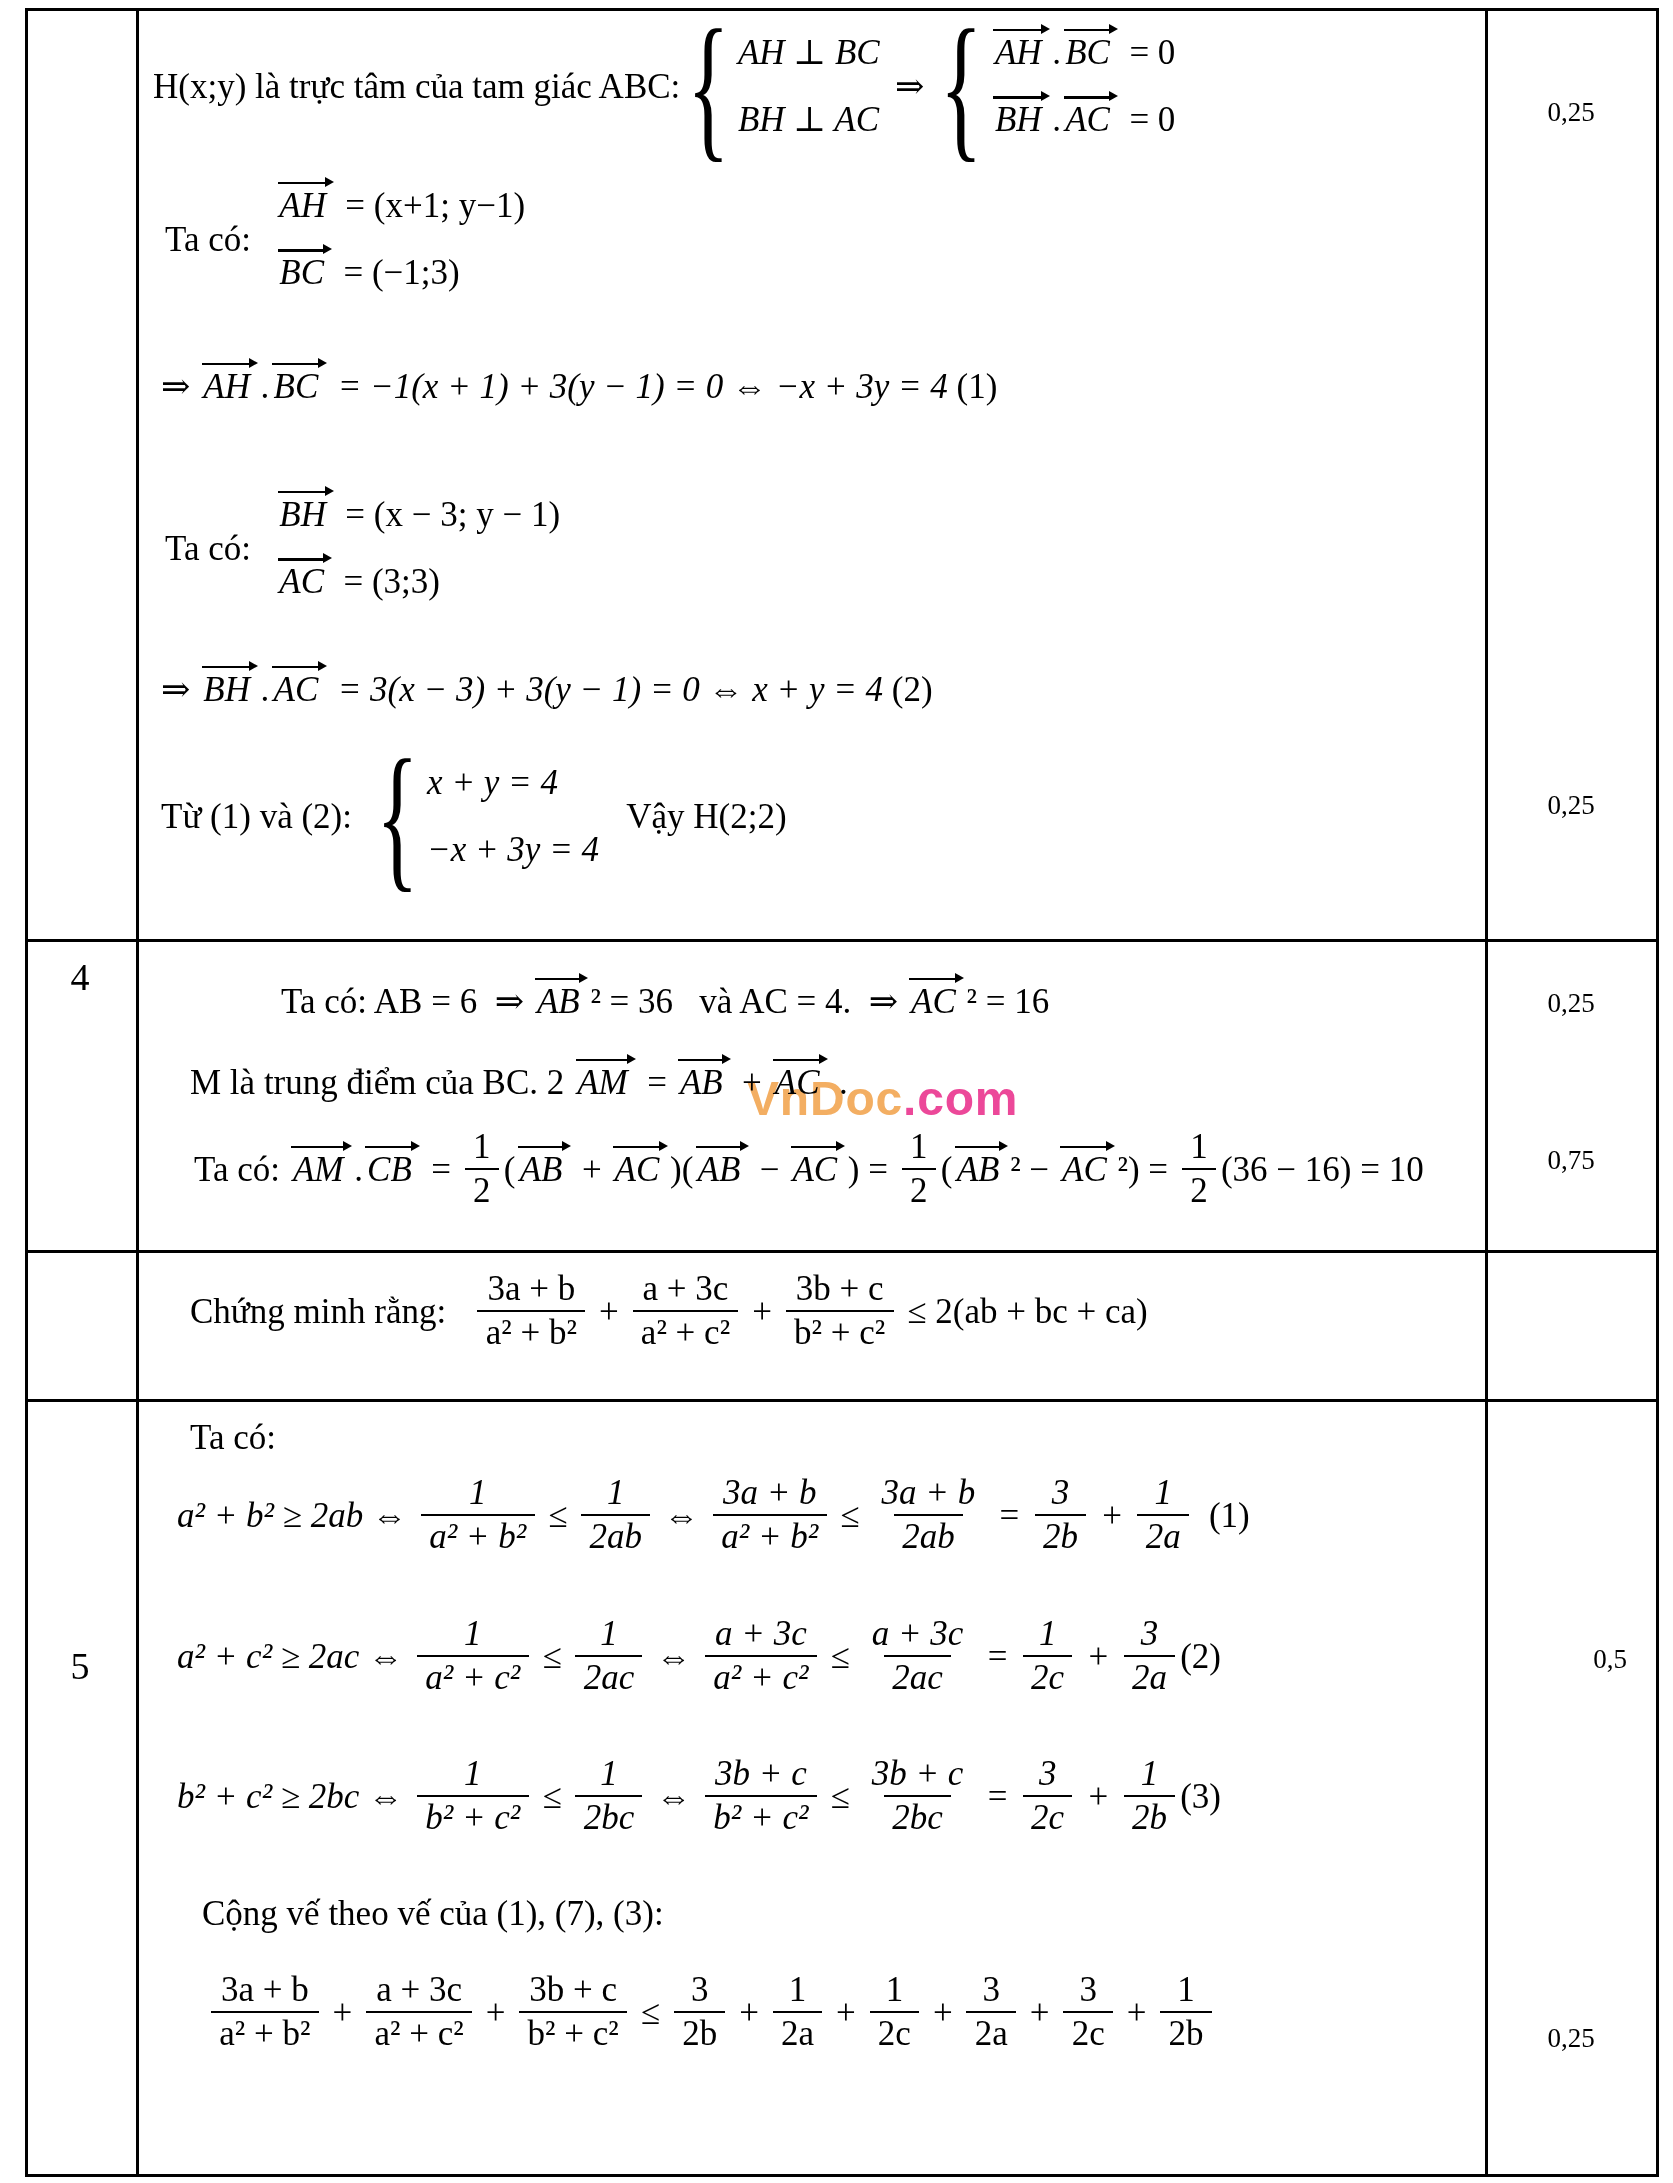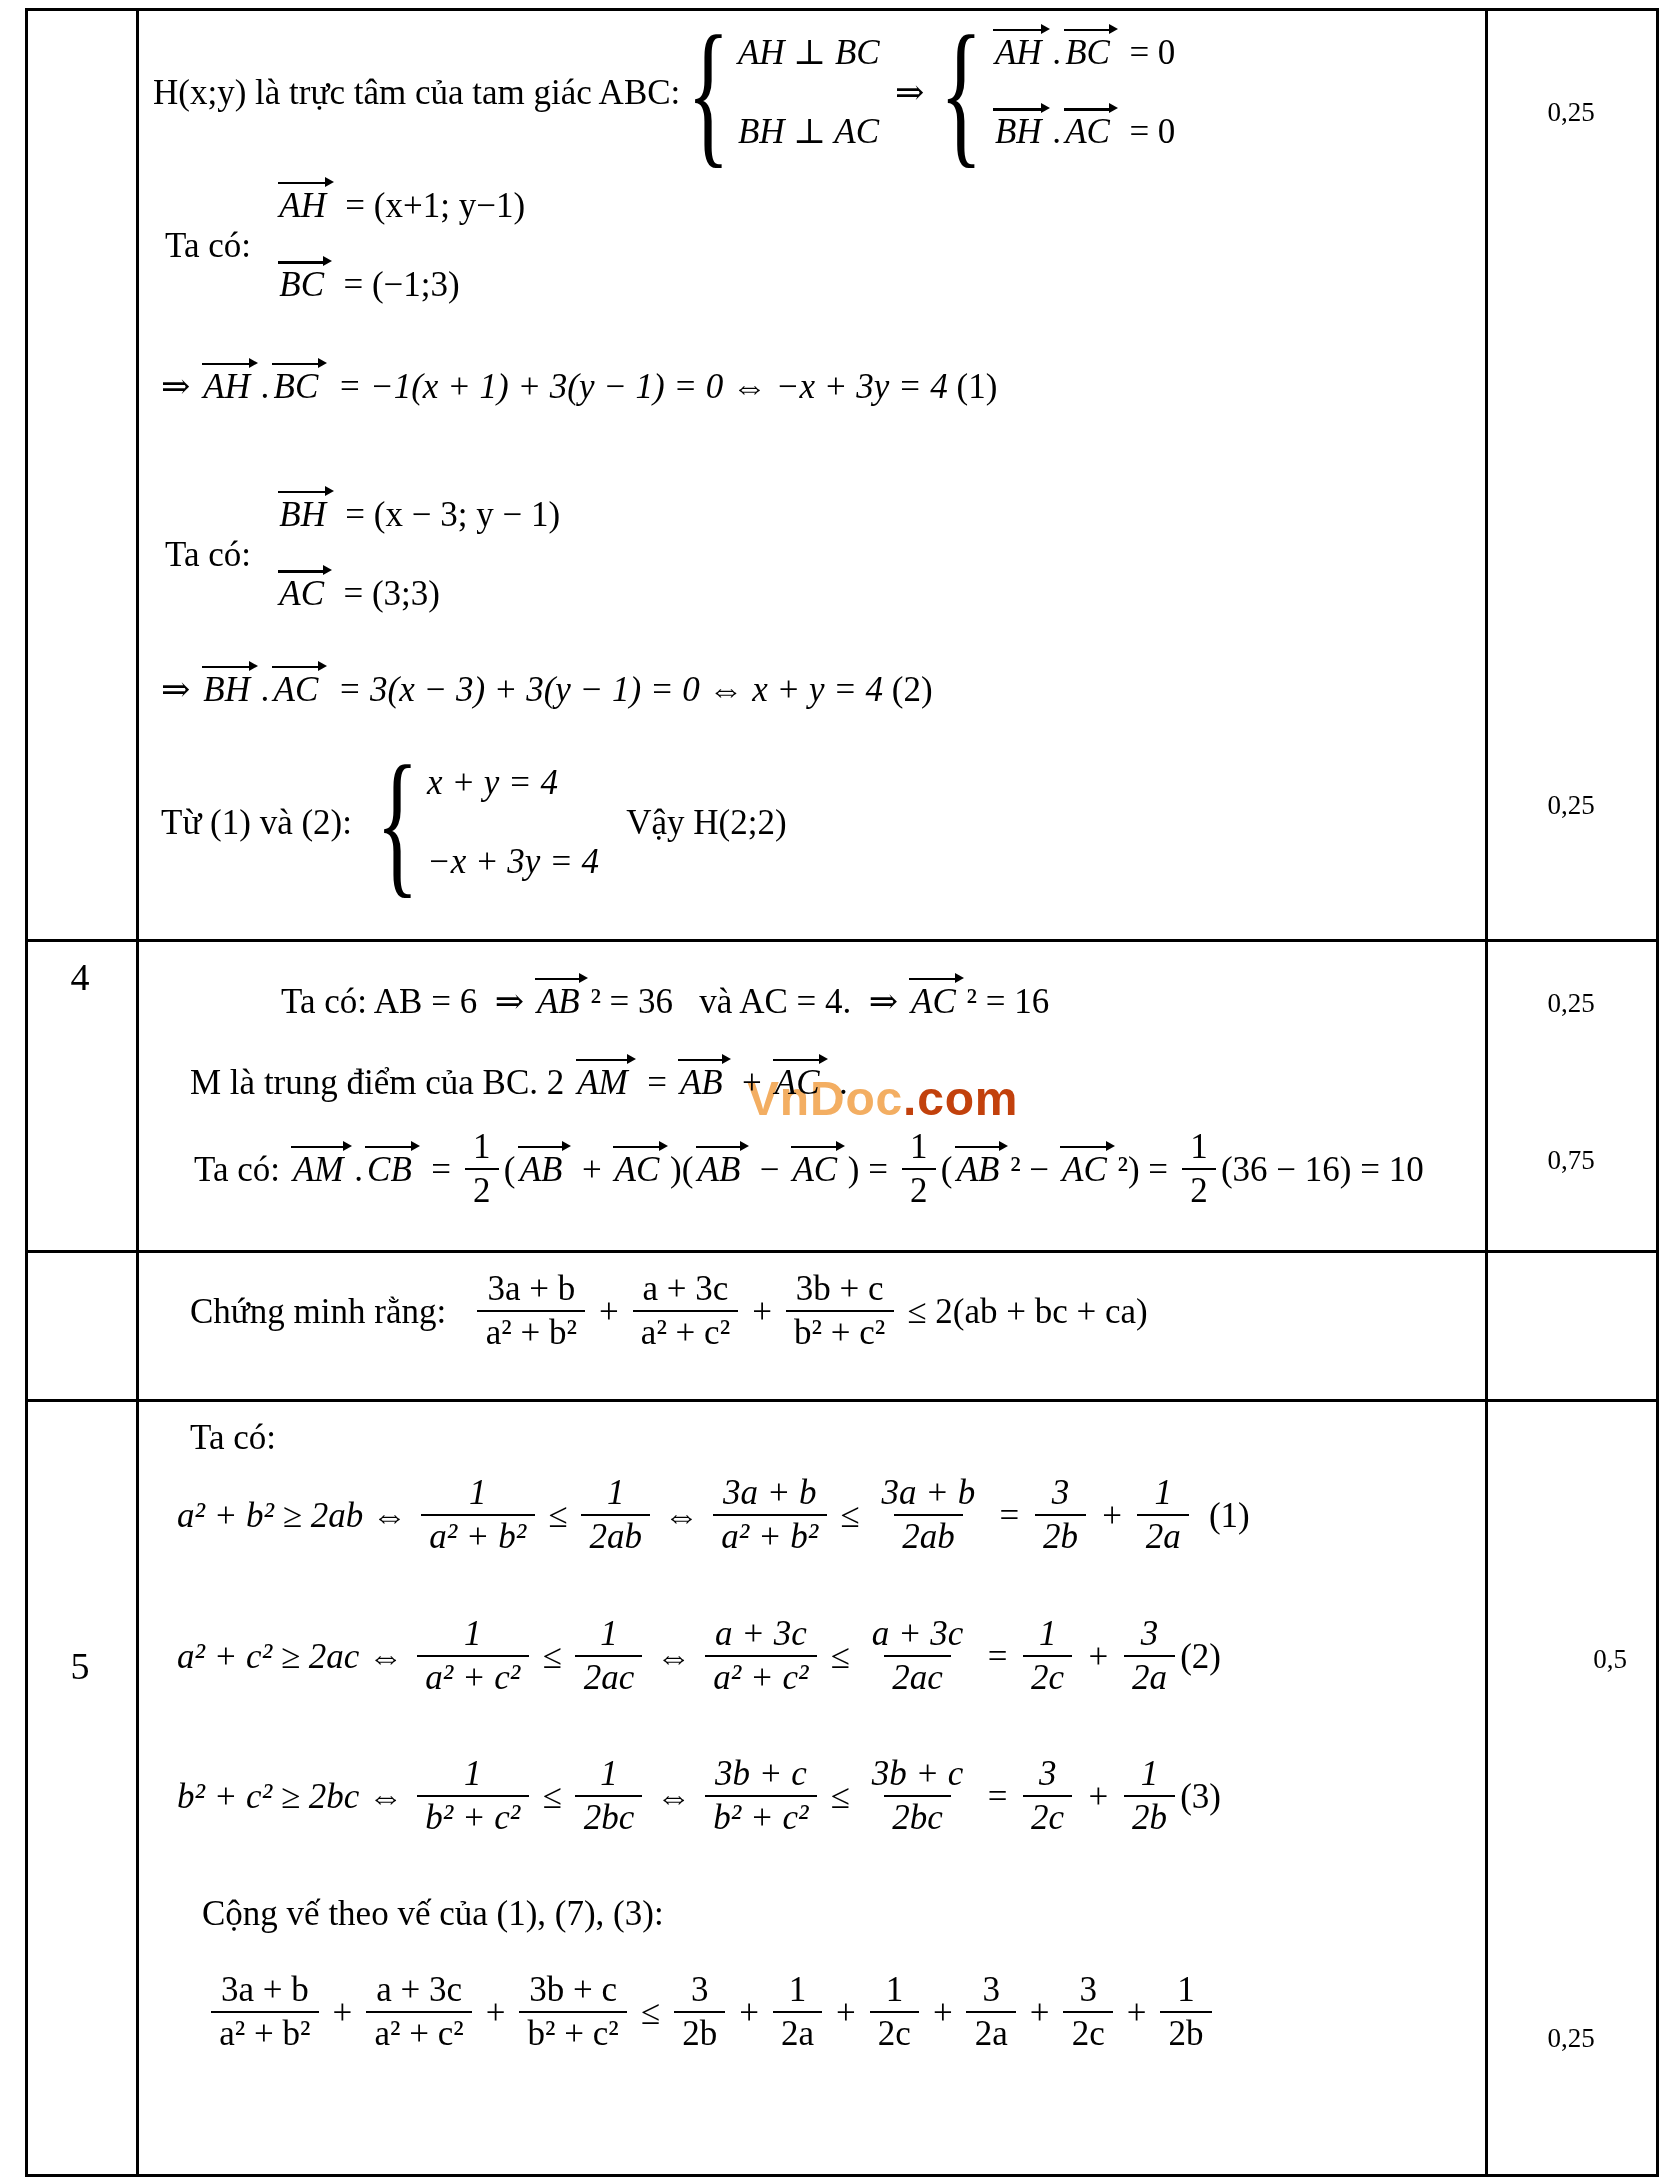--- a/index.html
+++ b/index.html
@@ -30,21 +30,21 @@
     display:inline-flex;flex-direction:column;align-items:center;
     vertical-align:middle;margin:0 5px;line-height:1.05;text-align:center;
   }
   .frac .num{padding:0 8.3px 2.5px;}
   .frac .den{border-top:2.5px solid #000;padding:2.5px 8.3px 0;}
   .sys{display:inline-flex;align-items:center;margin:0 6.6px;}
   .brace{
     display:inline-block;font-size:89px;line-height:1;font-weight:400;
     transform:scaleY(1.8);transform-origin:center;margin-right:8.3px;
   }
-  .stk{display:inline-flex;flex-direction:column;gap:40px;}
+  .stk{display:inline-flex;flex-direction:column;gap:28px;}
   .sline{display:inline-flex;align-items:center;white-space:pre;}
   .score{
     position:absolute;left:1488px;width:166px;text-align:center;
     font-size:27px;z-index:2;
   }
   .qnum{
     position:absolute;left:27px;width:106px;text-align:center;
     font-size:38px;z-index:2;
   }
   .watermark{
@@ -88,16 +88,16 @@
       <div class="mline" style="top: 1418px; left: 190px;"><span class="rm">Ta có:</span></div>
       <div class="mline" style="top: 1475px; left: 177px;"><span class="it">a² + b² ≥ 2ab ⇔ </span><span class="frac it"><span class="num">1</span><span class="den">a² + b²</span></span><span class="it"> ≤ </span><span class="frac it"><span class="num">1</span><span class="den">2ab</span></span><span class="it"> ⇔ </span><span class="frac it"><span class="num">3a + b</span><span class="den">a² + b²</span></span><span class="it"> ≤ </span><span class="frac it"><span class="num">3a + b</span><span class="den">2ab</span></span><span class="it"> = </span><span class="frac it"><span class="num">3</span><span class="den">2b</span></span><span class="it"> + </span><span class="frac it"><span class="num">1</span><span class="den">2a</span></span><span style="display: inline-block; width: 15px;"></span><span class="rm">(1)</span></div>
       <div class="mline" style="top: 1616px; left: 177px;"><span class="it">a² + c² ≥ 2ac ⇔ </span><span class="frac it"><span class="num">1</span><span class="den">a² + c²</span></span><span class="it"> ≤ </span><span class="frac it"><span class="num">1</span><span class="den">2ac</span></span><span class="it"> ⇔ </span><span class="frac it"><span class="num">a + 3c</span><span class="den">a² + c²</span></span><span class="it"> ≤ </span><span class="frac it"><span class="num">a + 3c</span><span class="den">2ac</span></span><span class="it"> = </span><span class="frac it"><span class="num">1</span><span class="den">2c</span></span><span class="it"> + </span><span class="frac it"><span class="num">3</span><span class="den">2a</span></span><span class="rm">(2)</span></div>
       <div class="mline" style="top: 1756px; left: 177px;"><span class="it">b² + c² ≥ 2bc ⇔ </span><span class="frac it"><span class="num">1</span><span class="den">b² + c²</span></span><span class="it"> ≤ </span><span class="frac it"><span class="num">1</span><span class="den">2bc</span></span><span class="it"> ⇔ </span><span class="frac it"><span class="num">3b + c</span><span class="den">b² + c²</span></span><span class="it"> ≤ </span><span class="frac it"><span class="num">3b + c</span><span class="den">2bc</span></span><span class="it"> = </span><span class="frac it"><span class="num">3</span><span class="den">2c</span></span><span class="it"> + </span><span class="frac it"><span class="num">1</span><span class="den">2b</span></span><span class="rm">(3)</span></div>
       <div class="mline" style="top: 1894px; left: 202px;"><span class="rm">Cộng vế theo vế của (1), (7), (3):</span></div>
       <div class="mline" style="top: 1972px; left: 206px;"><span class="frac"><span class="num">3a + b</span><span class="den">a² + b²</span></span><span class="rm"> + </span><span class="frac"><span class="num">a + 3c</span><span class="den">a² + c²</span></span><span class="rm"> + </span><span class="frac"><span class="num">3b + c</span><span class="den">b² + c²</span></span><span class="rm"> ≤ </span><span class="frac"><span class="num">3</span><span class="den">2b</span></span><span class="rm"> + </span><span class="frac"><span class="num">1</span><span class="den">2a</span></span><span class="rm"> + </span><span class="frac"><span class="num">1</span><span class="den">2c</span></span><span class="rm"> + </span><span class="frac"><span class="num">3</span><span class="den">2a</span></span><span class="rm"> + </span><span class="frac"><span class="num">3</span><span class="den">2c</span></span><span class="rm"> + </span><span class="frac"><span class="num">1</span><span class="den">2b</span></span></div>
       <div class="score" style="top: 1644px; padding-left: 39px;">0,5</div>
       <div class="score" style="top: 2023px;">0,25</div>
     </div>
   <div class="watermark" id="watermark" style="left: 747px; top: 1071px;">
-    <span id="wm-main" style="color: rgb(243, 174, 98);">VnDoc</span><span id="wm-suffix" style="color: #c2410c;">.com</span>
+    <span id="wm-main" style="color: rgb(243, 174, 98);">VnDoc</span><span id="wm-suffix" style="color: #ec4899;">.com</span>
   </div>
 </div>
 
 
 </body></html>

